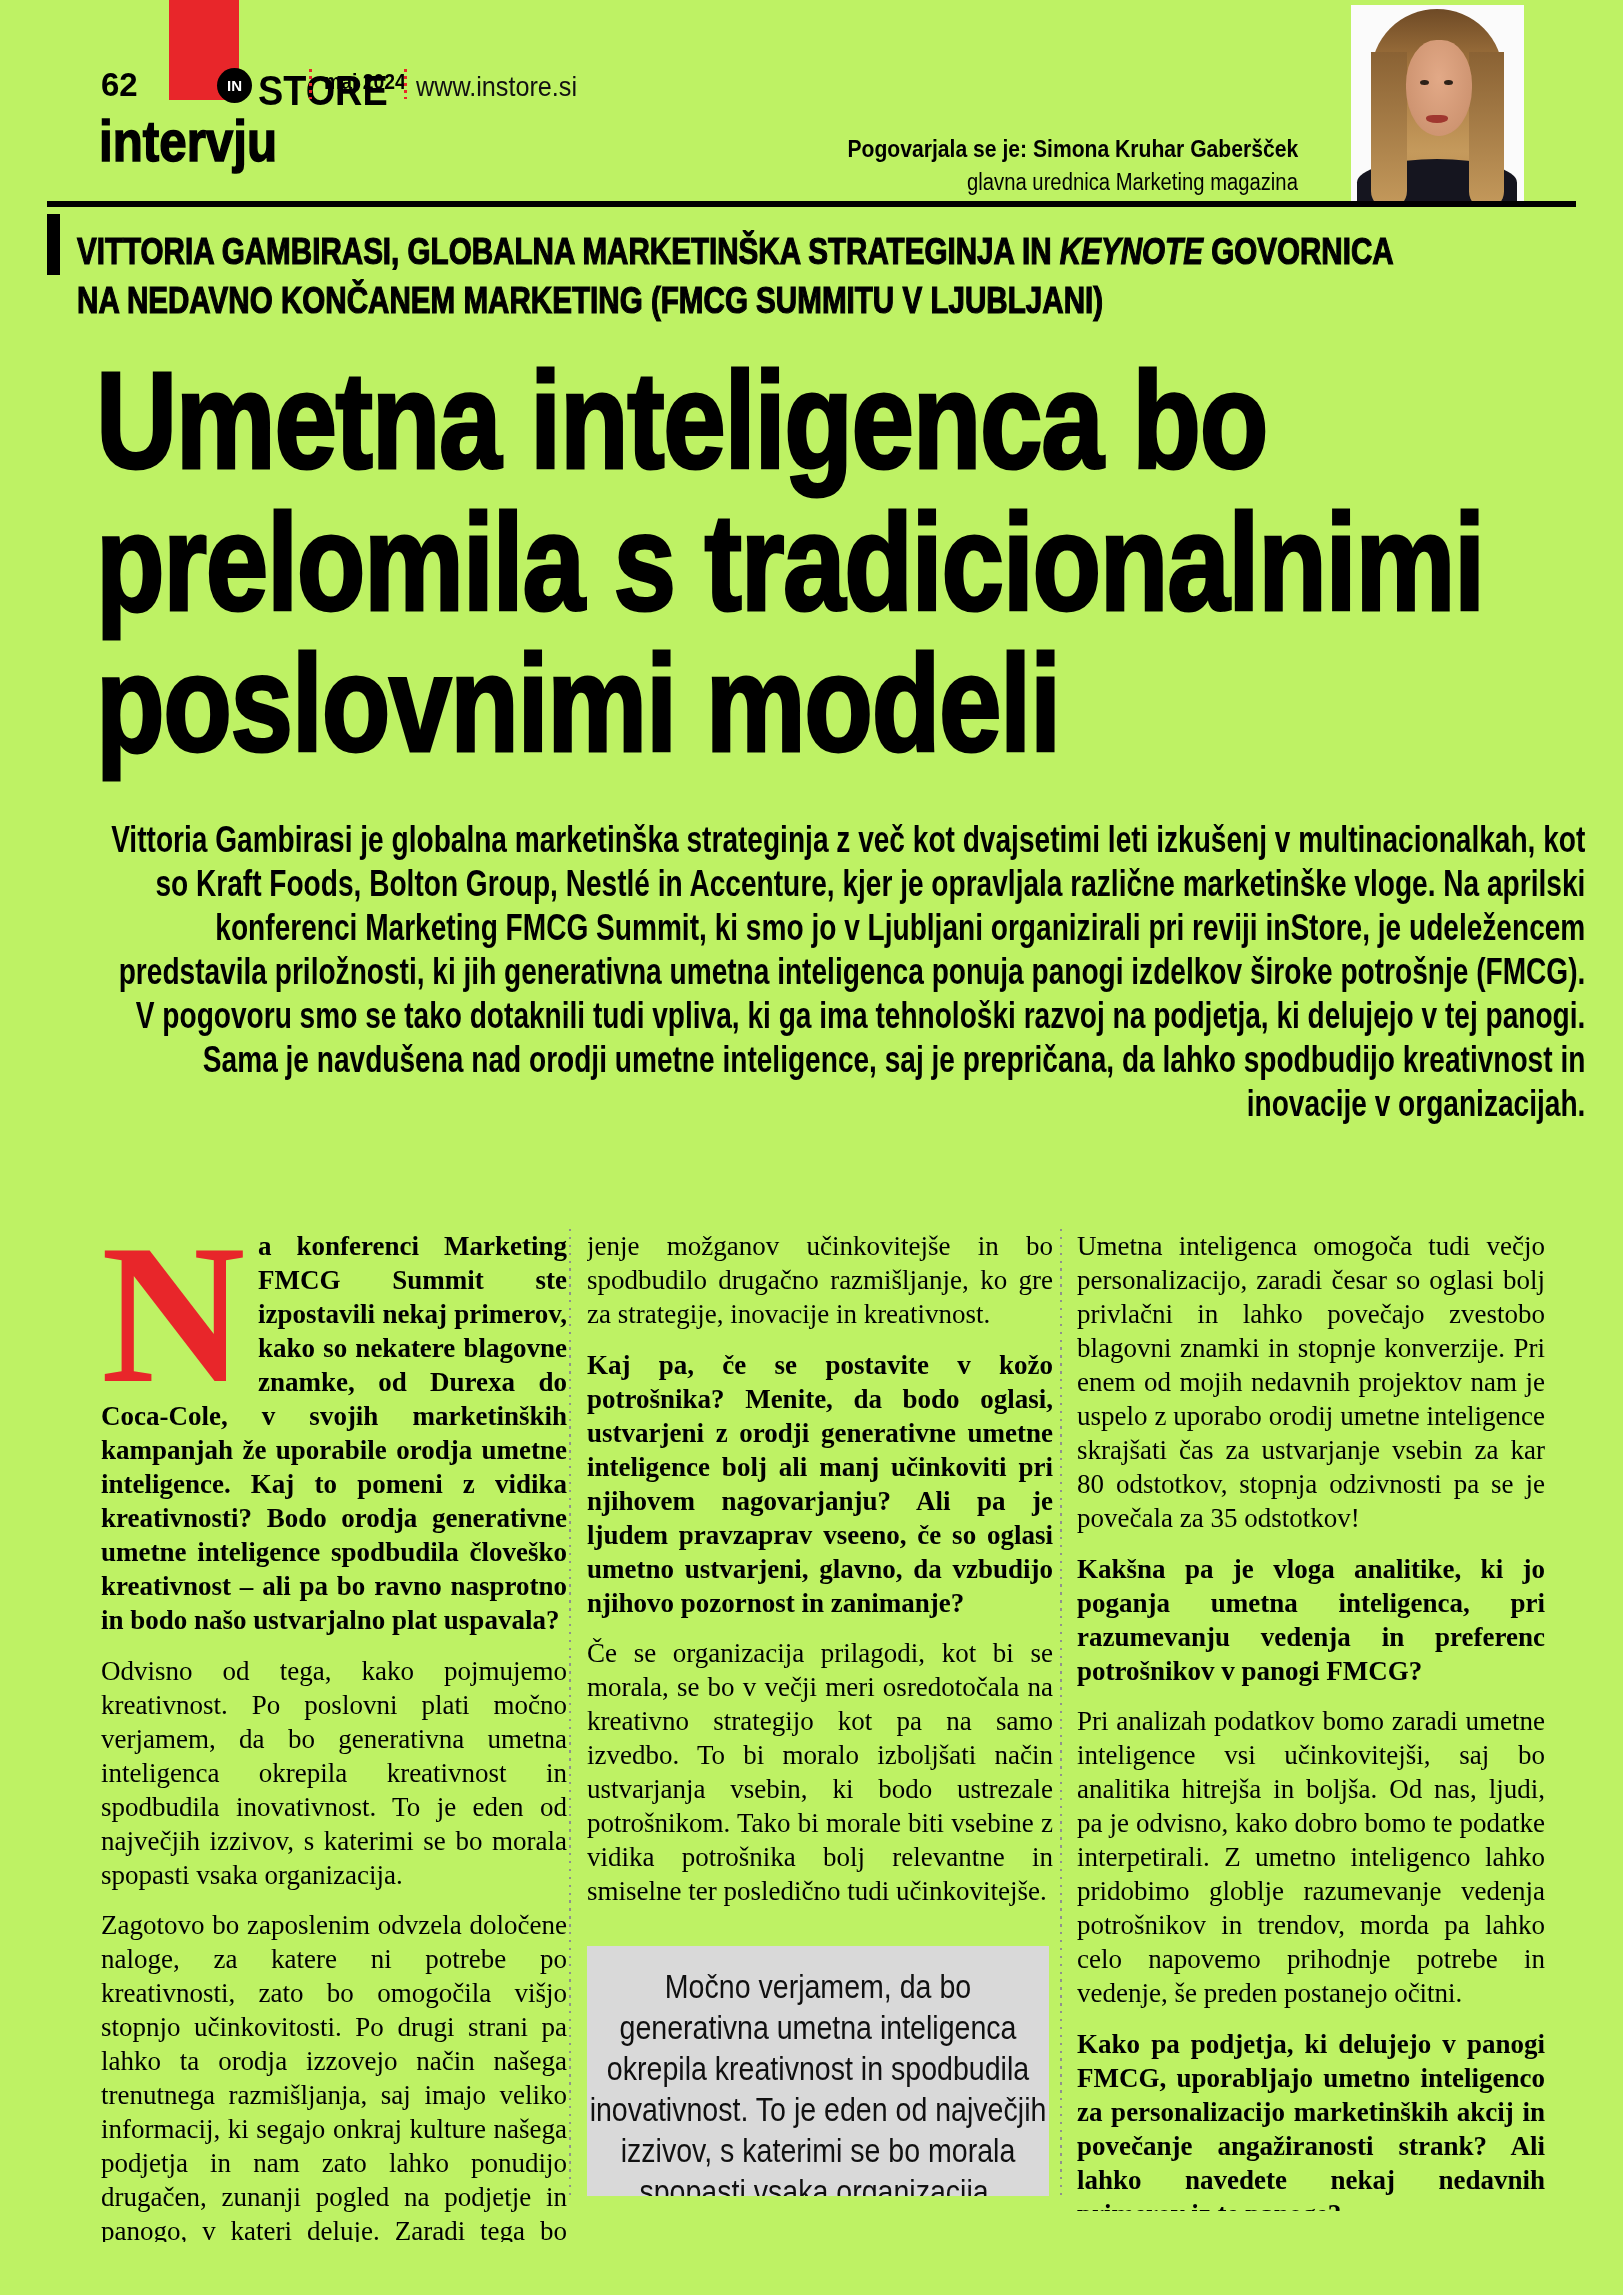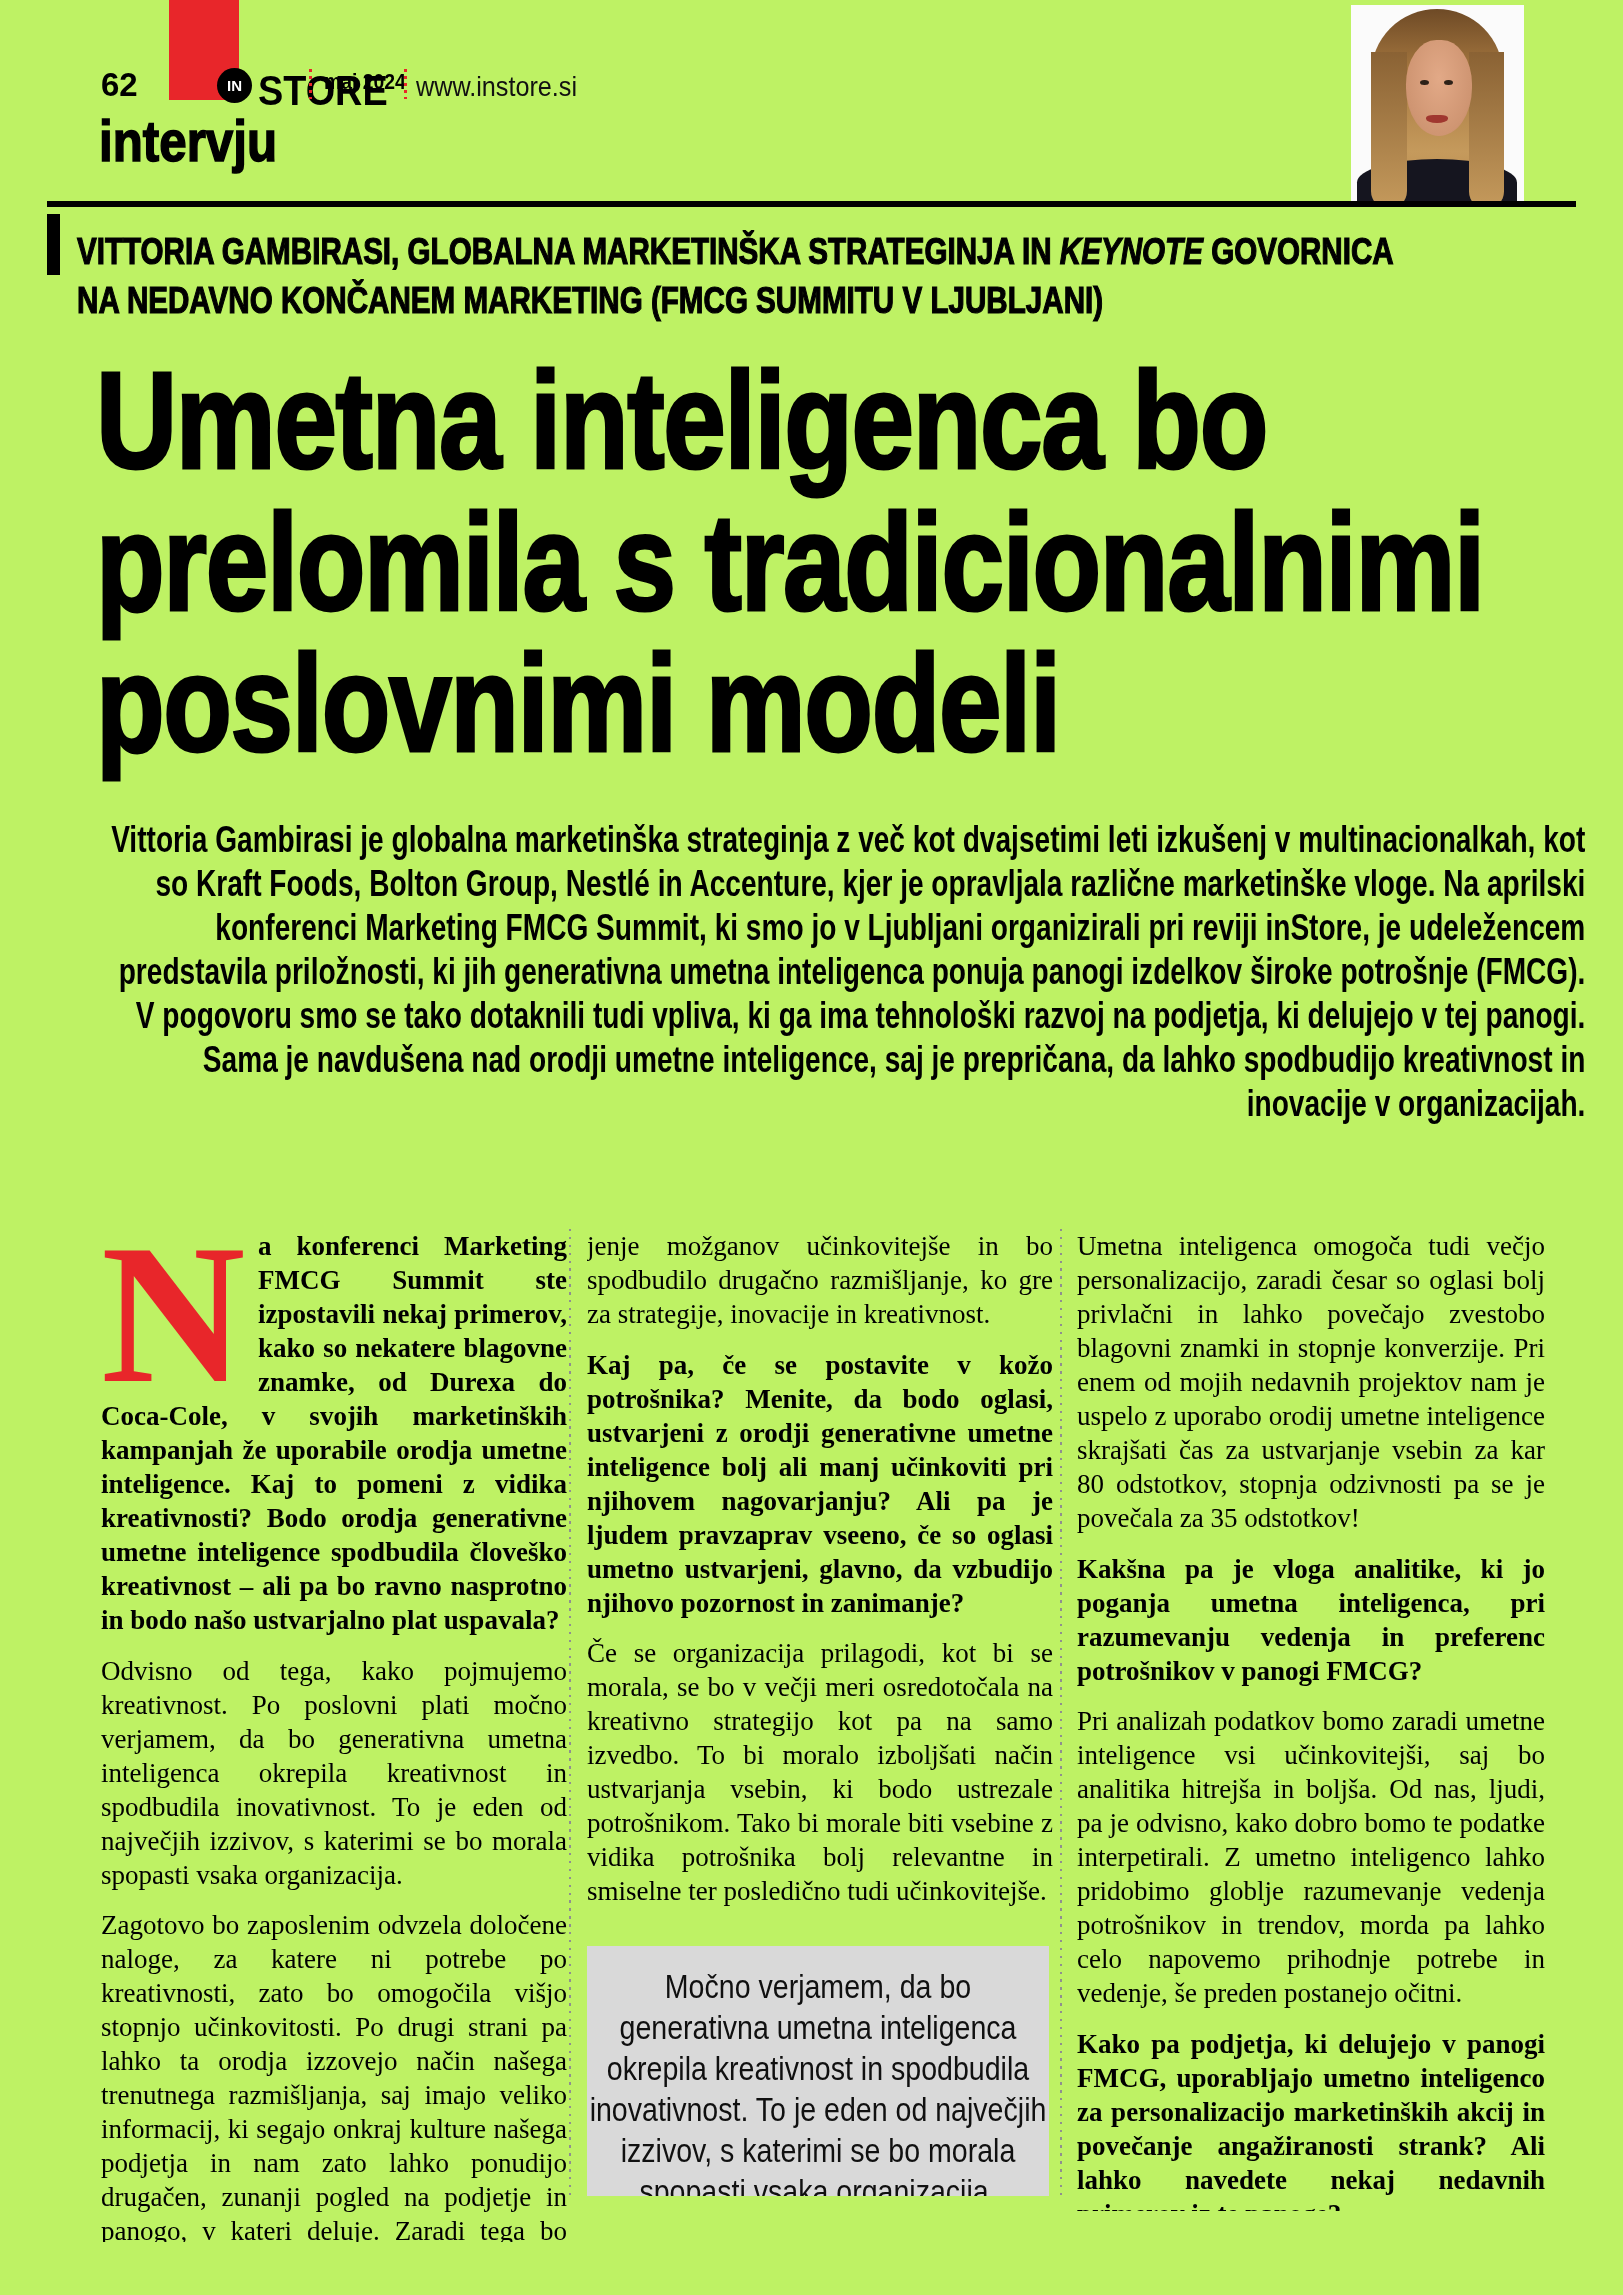--- a/index.html
+++ b/index.html
@@ -98,20 +98,24 @@
   <div class="abs page-number">62</div>
   <div class="abs red-tab"></div>
   <div class="abs logo-circle">IN</div>
   <div class="abs logo-store"><span class="cond">STORE</span></div>
   <div class="abs hdr-sep" style="left:309px;"></div>
   <div class="abs hdr-date"><span class="cond">maj 2024</span></div>
   <div class="abs hdr-sep" style="left:404px;"></div>
   <div class="abs hdr-url"><span class="cond">www.instore.si</span></div>
   <div class="abs section-title"><span class="cond">intervju</span></div>
 
+  <div class="abs credit">
+    <div class="l1"><span class="cond">Pogovarjala se je: Simona Kruhar Gaberšček</span></div>
+    <div class="l2"><span class="cond">glavna urednica Marketing magazina</span></div>
+  </div>
 
   <div class="abs photo">
     <div class="hair"></div>
     <div class="torso"></div>
     <div class="strandL"></div>
     <div class="strandR"></div>
     <div class="face"></div>
     <div class="eye le"></div>
     <div class="eye re"></div>
     <div class="lips"></div>

